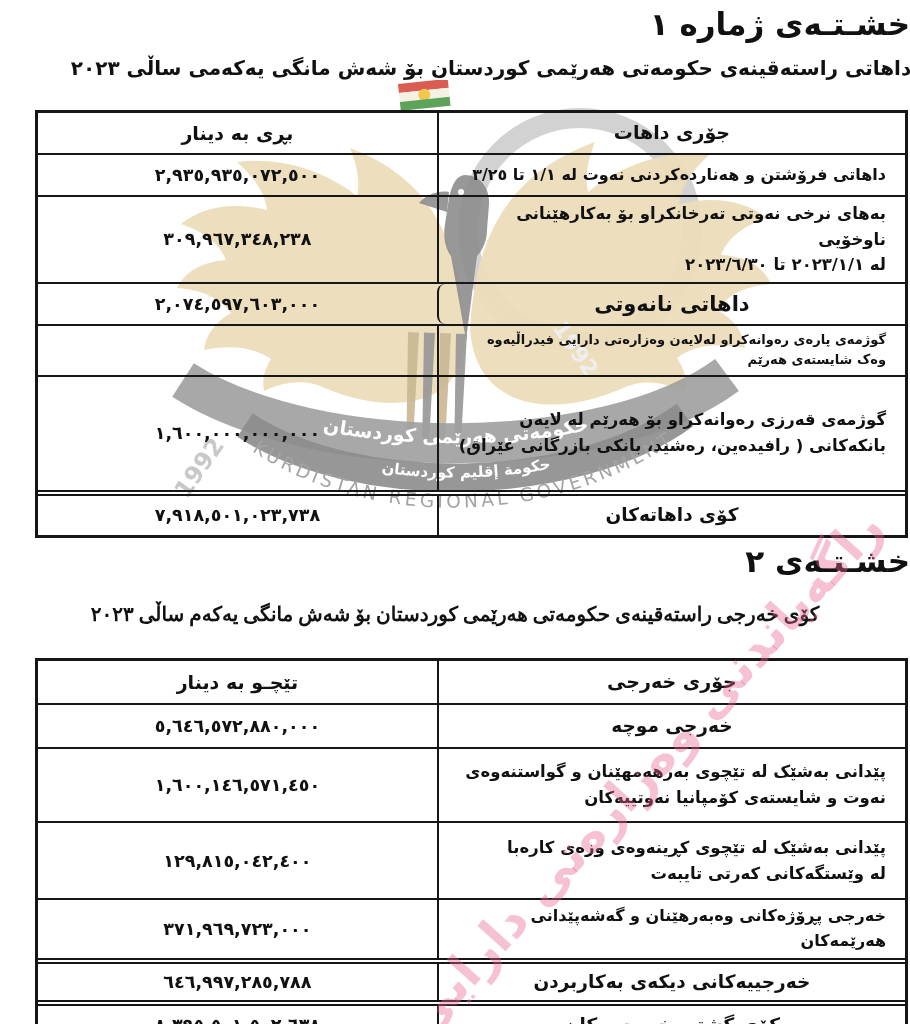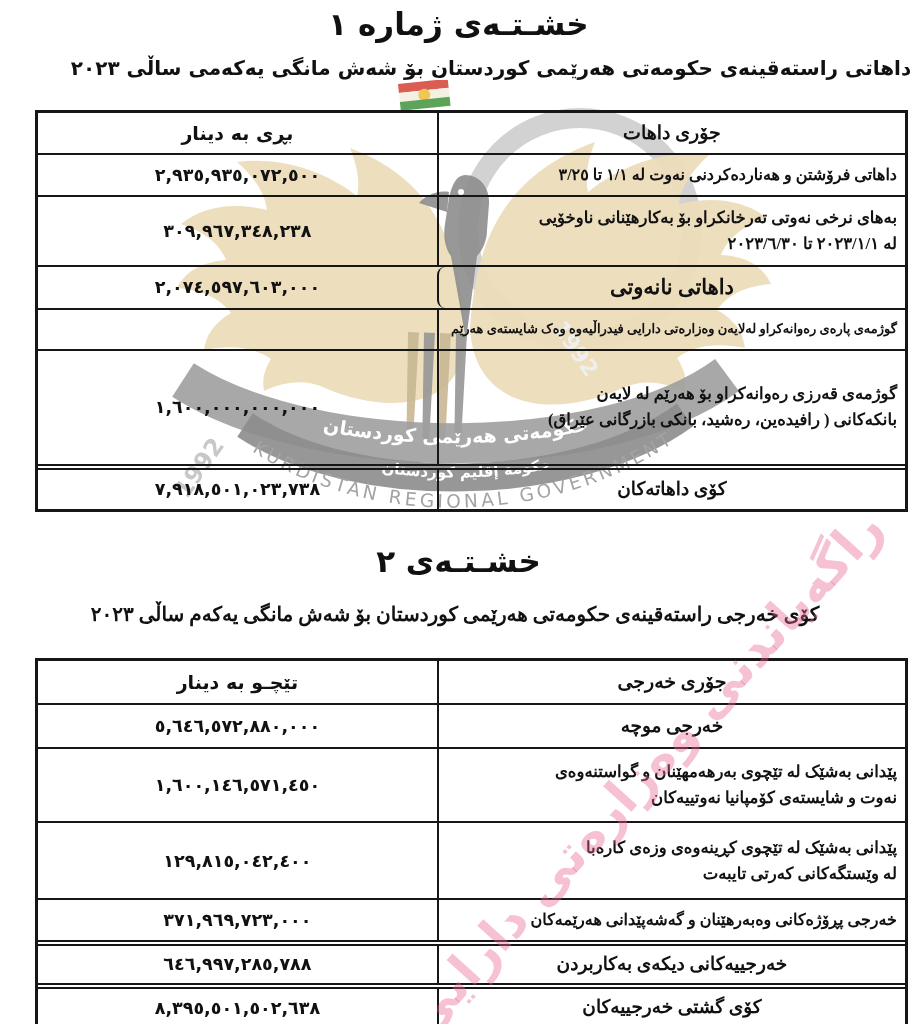--- a/index.html
+++ b/index.html
@@ -16,39 +16,39 @@
   .pink-wm {
     position:absolute; left:372px; top:712px; width:600px; z-index:2;
     transform:rotate(-48deg); transform-origin:center;
     font-size:50px; font-weight:bold; letter-spacing:5px;
     color:rgba(232,100,142,0.40);
     text-align:center; white-space:nowrap; pointer-events:none; direction:rtl;
   }
 
   
   .content { position:relative; z-index:1; }
-  .doc-title { position:absolute; left:0; width:910px; text-align:center;
+  .doc-title { position:absolute; left:0; width:910px; text-align:right;
                font-size:31px; font-weight:bold;padding-left:7px; }
   .doc-subtitle { position:absolute; left:0; width:910px; text-align:center;
                   font-size:20px; font-weight:bold; }
   .t1-title { top:6px; }  .t1-sub { top:56px;margin-left:36px; }
   .t2-title { top:543px; } .t2-sub { top:602px;font-family:Liberation Serif, serif; }
 
   .tbl { position:absolute; right:2px; left:35px; width:873px;
          border:3px solid #161616; background:transparent; }
   .tbl1 { top:110px; } .tbl2 { top:658px; }
 
   .row { display:flex; border-top:2.5px solid #161616; }
   .row:first-child { border-top:none; }
   .row.dbl { border-top:6px double #161616; }
 
   .cell { display:flex; align-items:center; min-height:100%; }
   .cell.type { width:54%; border-left:2.5px solid #161616;
-               padding:4px 8px; font-weight:bold; font-size:16.5px;
-               line-height:1.55; white-space:pre-line;font-family:Liberation Serif, serif; }
+               padding:4px 19px; font-weight:bold; font-size:16.5px;
+               line-height:1.55; white-space:pre-line; }
   .cell.amt  { width:46%; justify-content:center; text-align:center;
                font-weight:bold; font-size:17.5px; letter-spacing:0.5px; }
   .hdr .cell { justify-content:center; text-align:center;
                font-size:19px; font-weight:bold; }
   .lbl-right  { justify-content:flex-start; text-align:right; }
   .lbl-center { justify-content:center; text-align:center; }
   .big   { font-size:21px !important;border-radius:8px; }
   .small { font-size:13px !important; }
   .total { font-size:18.5px !important; }
 </style>

